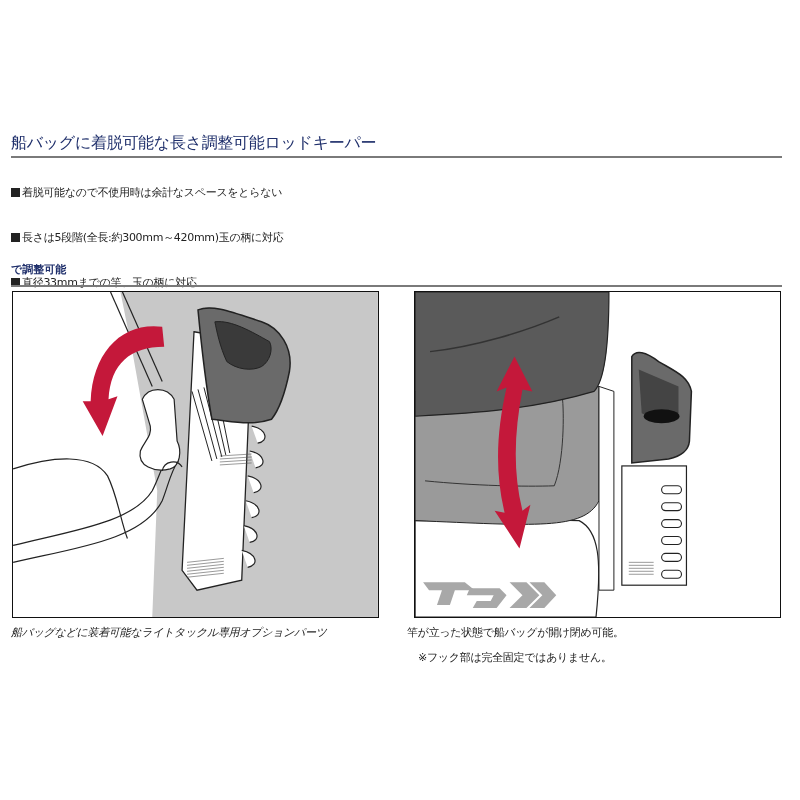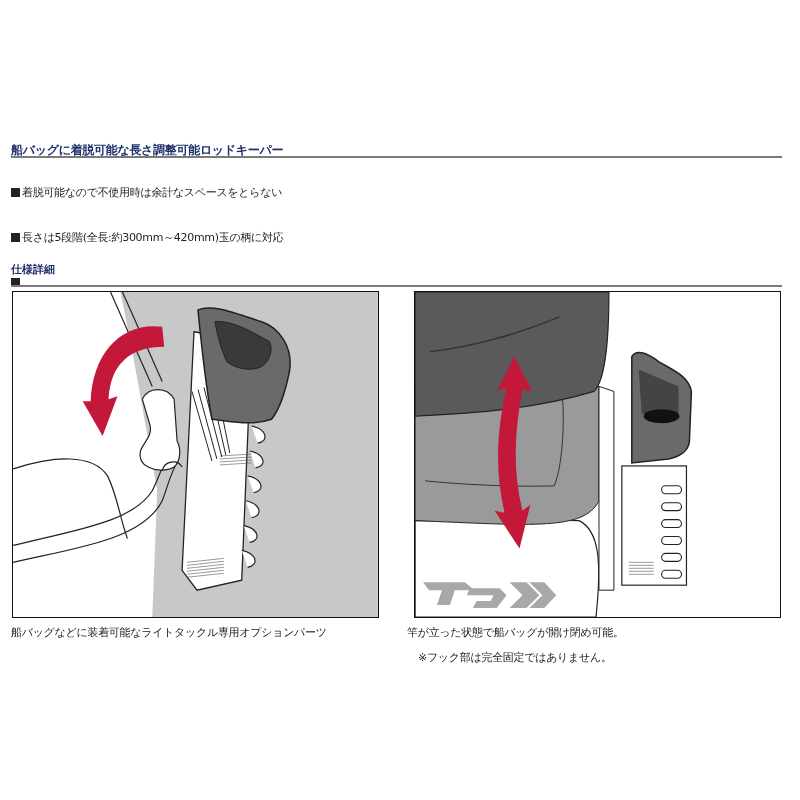--- a/index.html
+++ b/index.html
@@ -1,23 +1,22 @@
 <!DOCTYPE html>
 <html><head>
   <meta charset="utf-8">
   <style>
     * { margin: 0; padding: 0; box-sizing: border-box; }
     html, body { width: 800px; height: 800px; background: #ffffff; overflow: hidden; }
     body { position: relative; font-family: "DejaVu Sans", sans-serif; color: #222; }
 
     .title {
       position: absolute; left: 11px; top: 133px;
-      font-size: 12px; font-weight: bold; color: #1f2f6b; letter-spacing: -0.3px;
+      font-size: 16px; font-weight: normal; color: #1f2f6b; letter-spacing: -0.3px;
       white-space: nowrap;
-      margin-top: 9px;
     }
     .divider { position: absolute; left: 11px; width: 771px; height: 2px; background: #7a7a7a; }
     .divider.d1 { top: 156px; }
     .divider.d2 { top: 285px; }
 
     .features { position: absolute; left: 11px; top: 165px; }
     .feature {
       font-size: 11px; color: #222; height: 25px; line-height: 16px;
       white-space: nowrap; letter-spacing: -0.3px; display: flex; align-items: flex-start; margin-top: 20px;
     }
@@ -32,45 +31,46 @@
       position: absolute; top: 291px; width: 367px; height: 327px;
       border: 1.5px solid #111; overflow: hidden; background: #fff;
     }
     .figure.left { left: 12px; }
     .figure.right { left: 414px; }
     .figure svg { display: block; width: 100%; height: 100%; }
 
     .caption {
       position: absolute; font-size: 11px; color: #222; white-space: nowrap; letter-spacing: -0.3px;
     }
-    .cap-left { left: 11px; top: 625px; }
+    .cap-left { left: 11px; top: 625px; font-style: italic; }
     .cap-right { left: 407px; top: 625px; }
     .note-right { left: 418px; top: 650px; }
   </style>
 </head>
 <body>
 
 <div class="title">船バッグに着脱可能な長さ調整可能ロッドキーパー</div>
 <div class="divider d1"></div>
 
 <div class="features">
   <div class="feature">
     <span class="bullet"></span>
     <span>着脱可能なので不使用時は余計なスペースをとらない</span>
   </div>
   <div class="feature">
     <span class="bullet"></span>
     <span>長さは5段階(全長:約300mm～420mm)玉の柄に対応</span>
   </div>
   <div class="feature">
     <span class="bullet"></span>
+    <span>直径33mmまでの竿、玉の柄に対応</span>
   </div>
 </div>
 
-<div class="spec-title">仕様詳細</div>
+<div class="spec-title">で調整可能</div>
 <div class="divider d2"></div>
 
 <div class="figure left">
   <svg viewBox="0 0 367 327">
 
     <polygon points="108,0 367,0 367,327 140,327 145,200 120,60" fill="#c8c8c8"></polygon>
 
     <path d="M98,0 L140,95" stroke="#222" stroke-width="1.2" fill="none"></path>
     <path d="M110,0 L150,90" stroke="#222" stroke-width="1.2" fill="none"></path>
 

